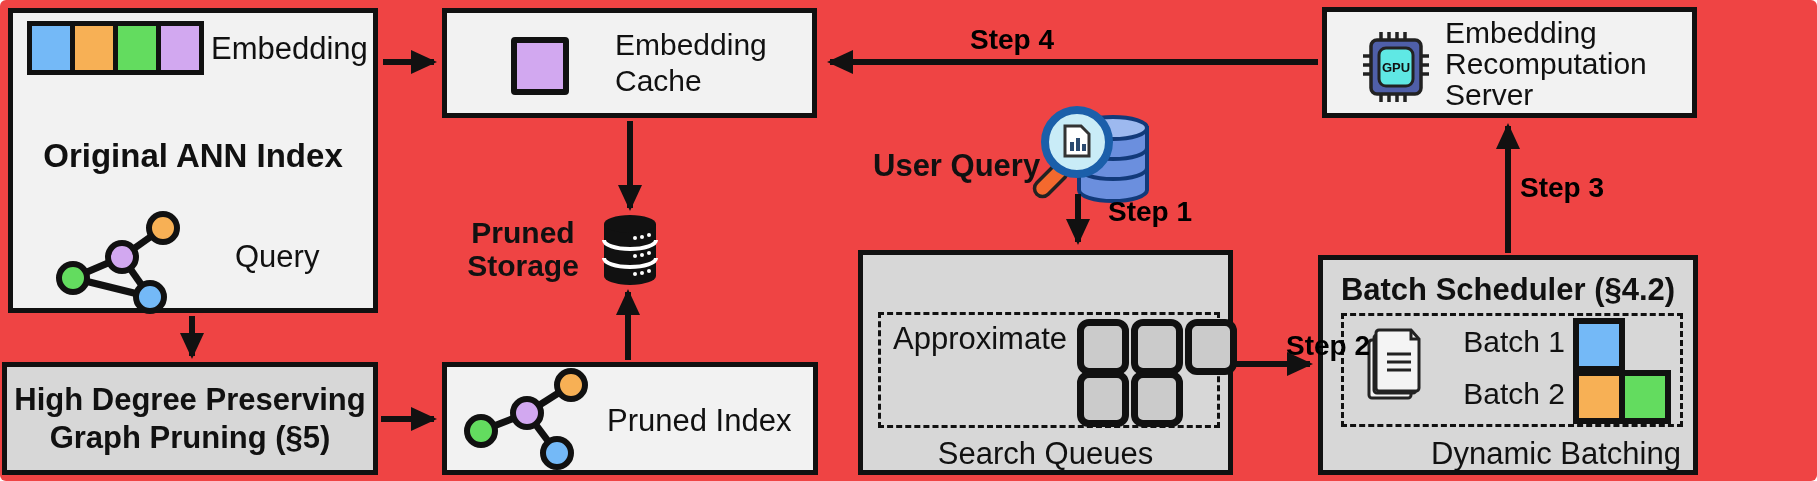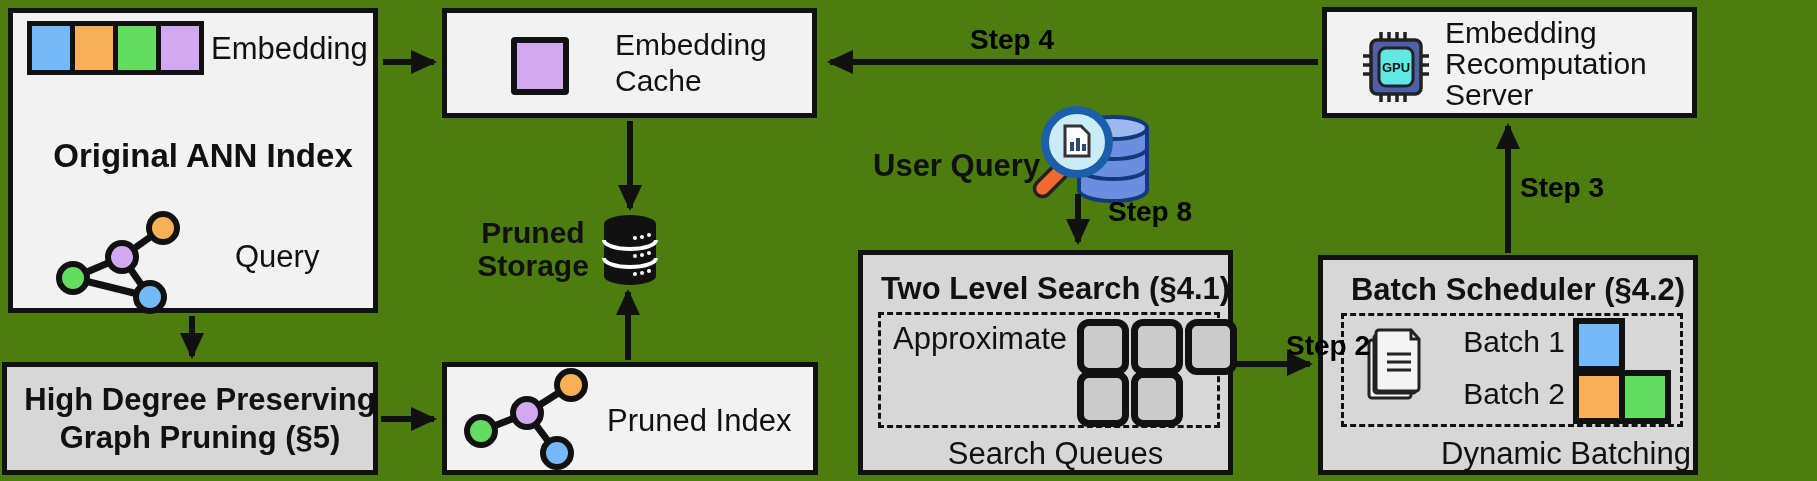--- a/index.html
+++ b/index.html
@@ -1,23 +1,23 @@
 <!DOCTYPE html>
 <html><head>
 <meta charset="utf-8">
 <style>
   html,body{margin:0;padding:0;background:#fff;}
-  #canvas{position:relative;width:1817px;height:481px;background:#4d7c0f;overflow:hidden;
-          font-family:"Liberation Sans", sans-serif;color:#111;}
+  #canvas{position:relative;width:1817px;height:481px;background:#ef4444;overflow:hidden;
+          font-family:"Liberation Sans", sans-serif;color:#111;border-radius:6px;}
   .box{position:absolute;box-sizing:border-box;border:5px solid #111;}
   .light{background:#f2f2f2;}
   .dark{background:#d7d7d7;}
   .lbl{position:absolute;font-size:31px;line-height:36px;white-space:nowrap;color:#111;}
   .bold{font-weight:bold;}
-  .ctr{text-align:center;margin-left:10px;}
+  .ctr{text-align:center;}
   .steplbl{position:absolute;font-size:28px;font-weight:bold;white-space:nowrap;color:#000;}
   
   .embrow{position:absolute;left:14px;top:8px;display:flex;gap:5px;background:#111;padding:5px;}
   .embrow .sq{width:38px;height:44px;}
   .c-blue{background:#74b9f7;} .c-orange{background:#f7b055;}
   .c-green{background:#63dc5f;} .c-purple{background:#d2a8f0;}
   
   .cachesq{position:absolute;left:64px;top:24px;width:46px;height:46px;background:#d2a8f0;
            border:6px solid #111;border-radius:4px;}
   
@@ -132,21 +132,20 @@
 
     <path d="M30,26 h16 l8,8 v22 h-24 z" fill="#fff" stroke="#333" stroke-width="3"></path>
     <g fill="#2b4a6f">
       <rect x="35" y="42" width="4" height="9"></rect>
       <rect x="41" y="38" width="4" height="13"></rect>
       <rect x="47" y="44" width="4" height="7"></rect>
     </g>
   </svg>
 
   <div class="box dark" style="left:858px;top:250px;width:375px;height:225px;">
-    <div class="lbl bold ctr" style="left:0;top:16px;width:365px;">Two Level Search (§4.1)</div>
     <div class="dashed" style="left:15px;top:57px;width:342px;height:116px;"></div>
     <div class="lbl" style="left:28px;top:66px;width:176px;text-align:right;">Approximate</div>
     <div class="qrow" style="left:214px;top:64px;">
       <div class="qsq"></div>
       <div class="qsq"></div>
       <div class="qsq"></div>
     </div>
     <div class="qrow" style="left:214px;top:116px;">
       <div class="qsq"></div>
       <div class="qsq"></div>
@@ -204,21 +203,21 @@
       <rect x="16" y="16" width="34" height="38" rx="7" fill="#5fe8e4" stroke="#222" stroke-width="3"></rect>
       <text x="33" y="40" text-anchor="middle" font-size="13" font-weight="bold" fill="#111" font-family="Liberation Sans, sans-serif">GPU</text>
     </svg>
     <div class="lbl" style="left:118px;top:5px;font-size:30px;line-height:31px;">
       <div>Embedding</div>
       <div>Recomputation</div>
       <div>Server</div>
     </div>
   </div>
 
-  <div class="steplbl" style="left:1108px;top:196px;">Step 8</div>
+  <div class="steplbl" style="left:1108px;top:196px;">Step 1</div>
   <div class="steplbl" style="left:1238px;top:330px;margin-left:48px;">Step 2</div>
   <div class="steplbl" style="left:1520px;top:172px;">Step 3</div>
   <div class="steplbl" style="left:970px;top:24px;">Step 4</div>
 
   <svg class="overlay" width="1817" height="481" viewBox="0 0 1817 481">
     <defs>
       <marker id="ah" markerUnits="userSpaceOnUse" markerWidth="26" markerHeight="24" refX="23" refY="12" orient="auto">
         <path d="M0,0 L26,12 L0,24 Z" fill="#111"></path>
       </marker>
     </defs>

